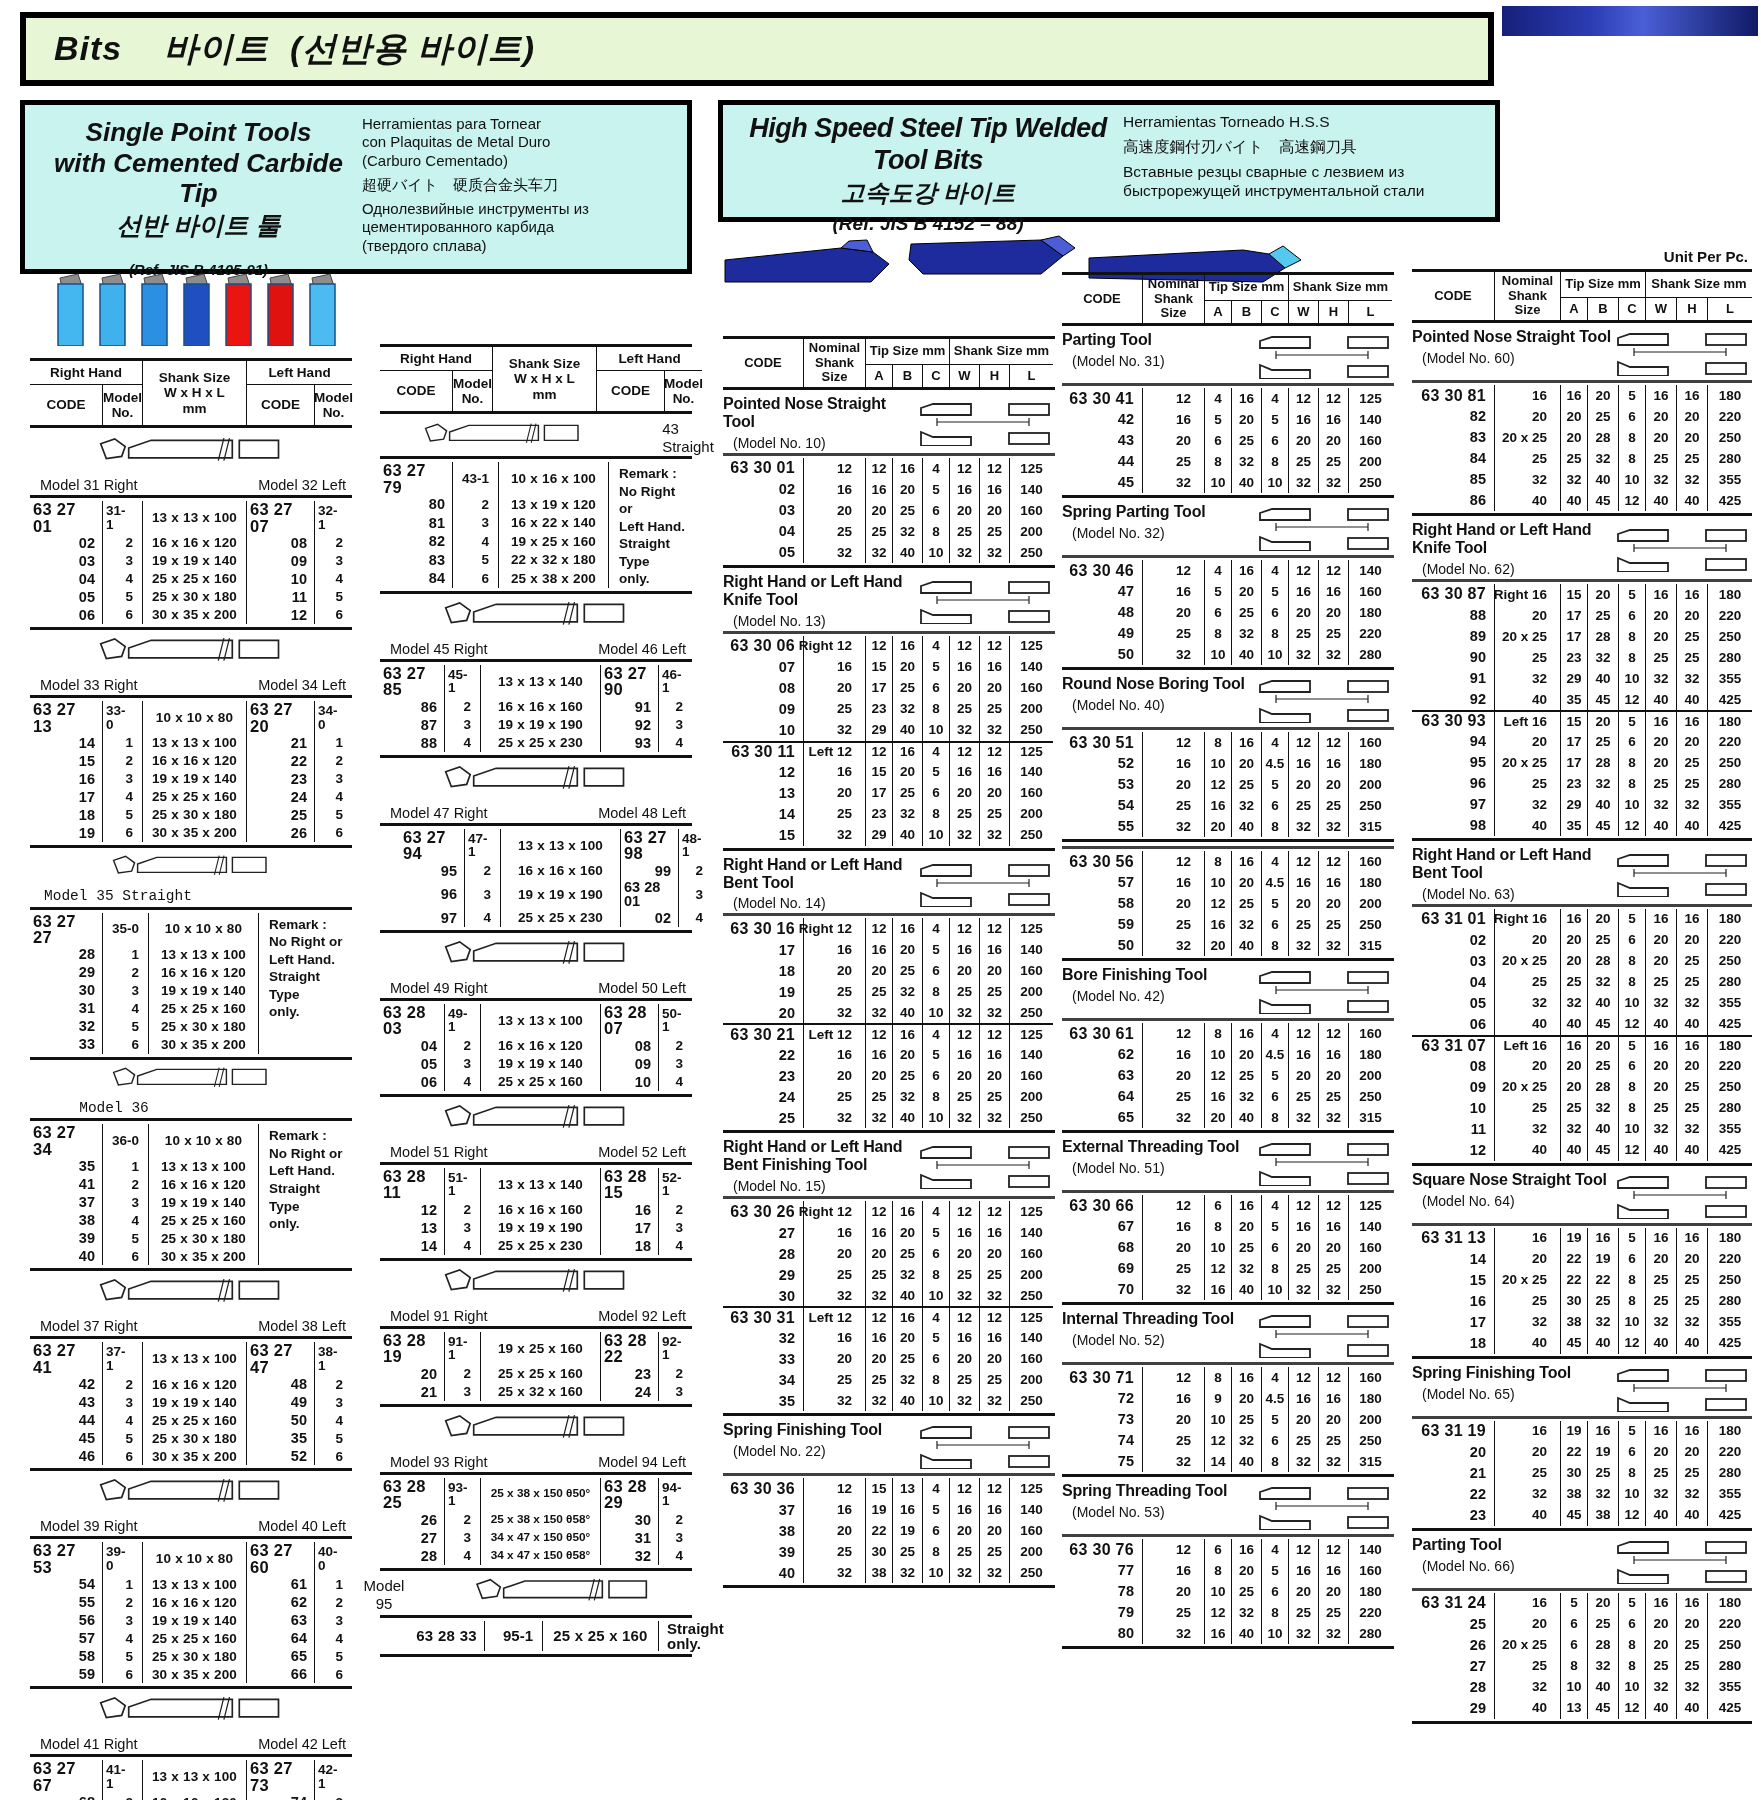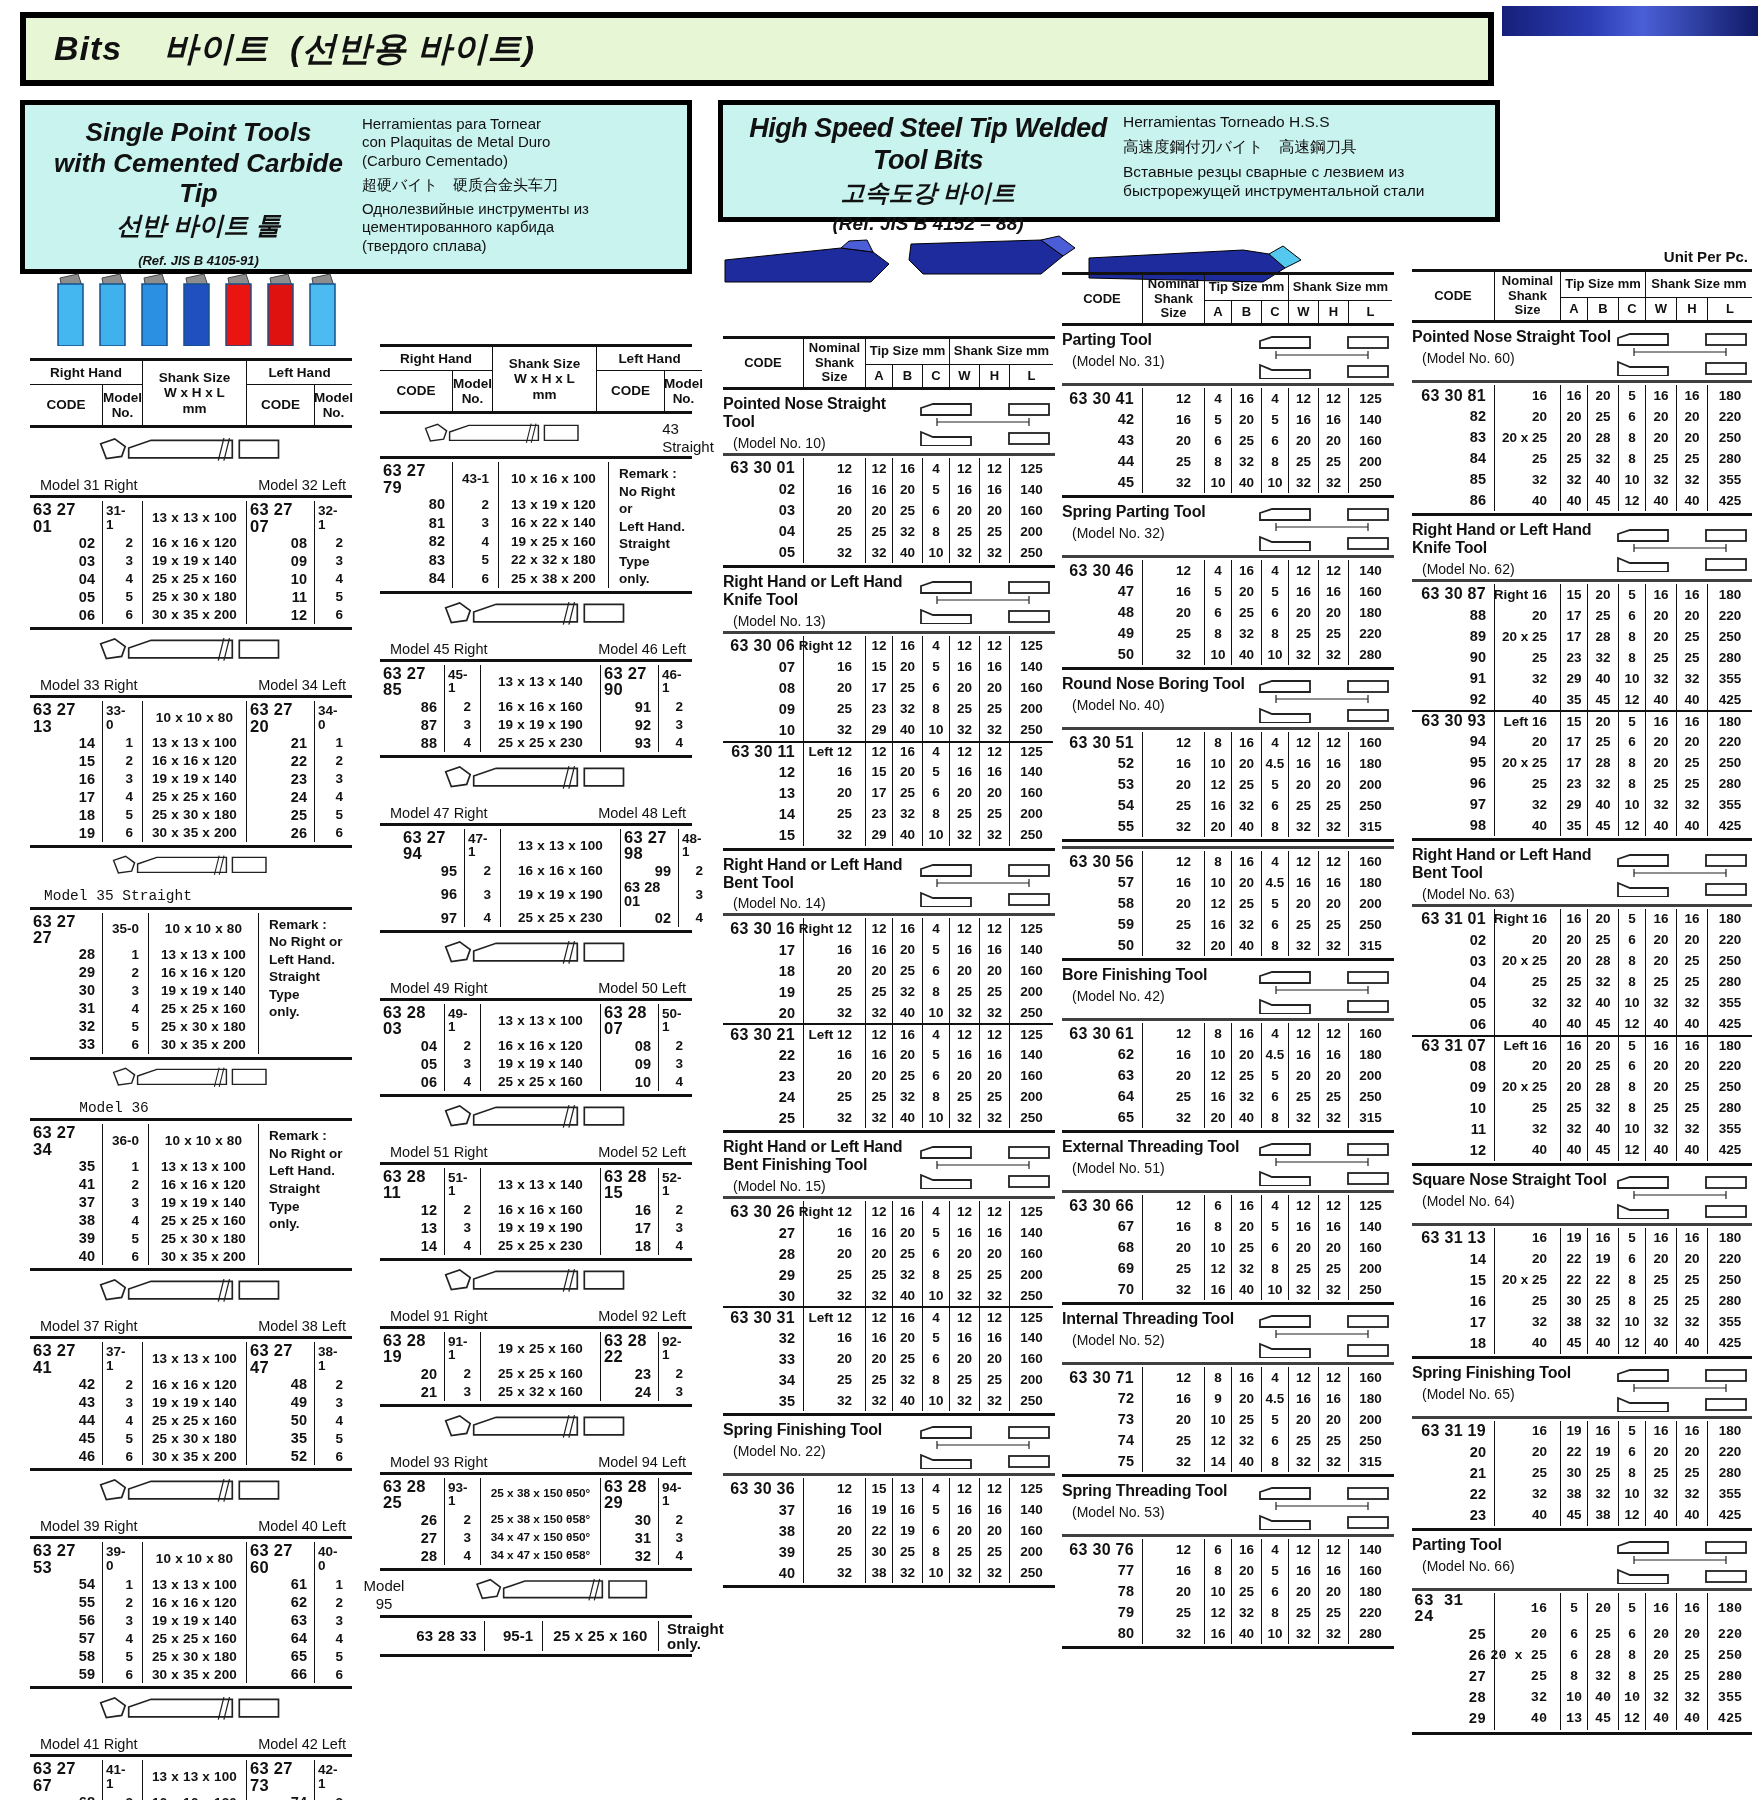--- a/index.html
+++ b/index.html
@@ -16,21 +16,21 @@
   
   .hbox{position:absolute;background:#c9f3ef;border:5px solid #000;box-sizing:border-box;display:flex;}
   #left-head{left:20px;top:100px;width:672px;height:174px;}
   #right-head{left:718px;top:100px;width:782px;height:122px;}
   .hl{padding:12px 6px 0 18px;box-sizing:border-box;text-align:center;}
   #left-head .hl{flex:0 0 335px;}
   #right-head .hl{flex:0 0 398px;padding-top:8px;}
   .hl div{font-style:italic;font-weight:bold;line-height:1.18;}
   #left-head .l0,#left-head .l1{font-size:26px;}
   #left-head .l2{font-size:25px;margin-top:2px;}
-  #left-head .l3{font-size:13px;margin-top:12px;}
+  #left-head .l3{font-size:15px;margin-top:20px;}
   #right-head .l0{font-size:27px;letter-spacing:-0.5px;}
   #right-head .l1{font-size:24px;margin-top:2px;}
   #right-head .l2{font-size:19px;margin-top:6px;}
   .hs{padding:10px 4px 0 2px;font-size:15px;line-height:1.22;}
   .hs p{margin:0 0 6px 0;white-space:pre-line;}
   #right-head .hs{font-size:15.5px;padding-top:8px;}
 
   
   #navy-strip{position:absolute;left:723px;top:228px;width:625px;height:92px;}
   #unitwrap{font-size:15px;font-weight:bold;text-align:right;padding:0 4px 4px 0;}
@@ -2163,21 +2163,21 @@
           <svg width="138" height="46" viewBox="0 0 138 46" fill="none" stroke="#222" stroke-width="1.8">
             <path d="M4 8 l12 -4 38 0 0 11 -50 0 z" fill="#fff"></path>
             <rect x="92" y="4" width="40" height="11" fill="#fff"></rect>
             <path d="M20 22 h92 M20 18 v8 M112 18 v8" stroke-width="1.2"></path>
             <path d="M4 32 l12 5 38 0 0 9 -50 0 z" fill="#fff"></path>
             <rect x="92" y="33" width="40" height="11" fill="#fff"></rect>
           </svg>
         </div>
       </div>
       <div class="rtab">
-        <div class="rgrid" style="grid-template-columns: 82px 66px 27px 31px 27px 31px 31px 45px; font-family: Liberation Mono, monospace;">
+        <div class="rgrid" style="grid-template-columns: 82px 66px 27px 31px 27px 31px 31px 45px;">
           <div class="rc rc-code rlead">63 31 24</div>
           <div class="rc rc-nom bl">16</div>
           <div class="rc bl">5</div>
           <div class="rc bl">20</div>
           <div class="rc bl">5</div>
           <div class="rc bl">16</div>
           <div class="rc bl">16</div>
           <div class="rc bl">180</div>
           <div class="rc rc-code">25</div>
           <div class="rc rc-nom bl">20</div>

